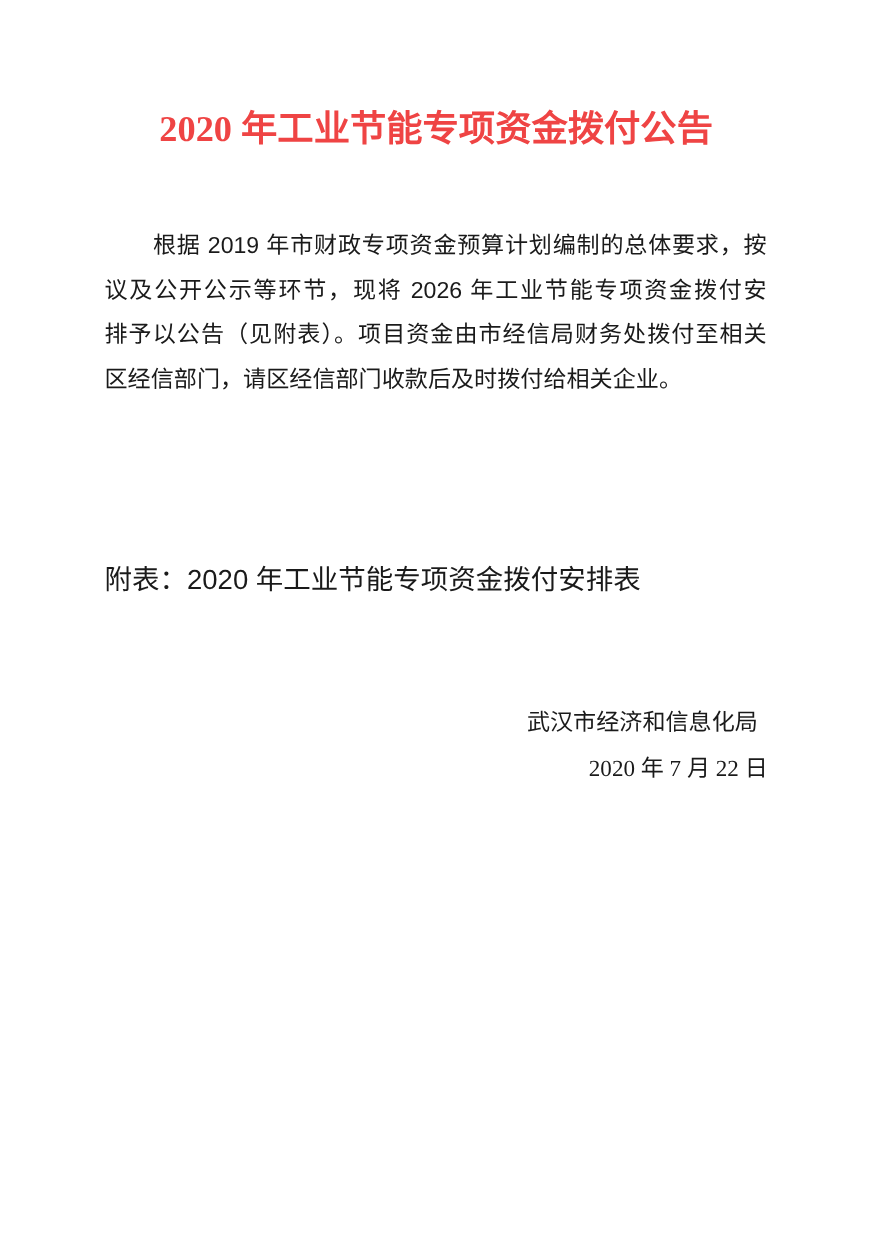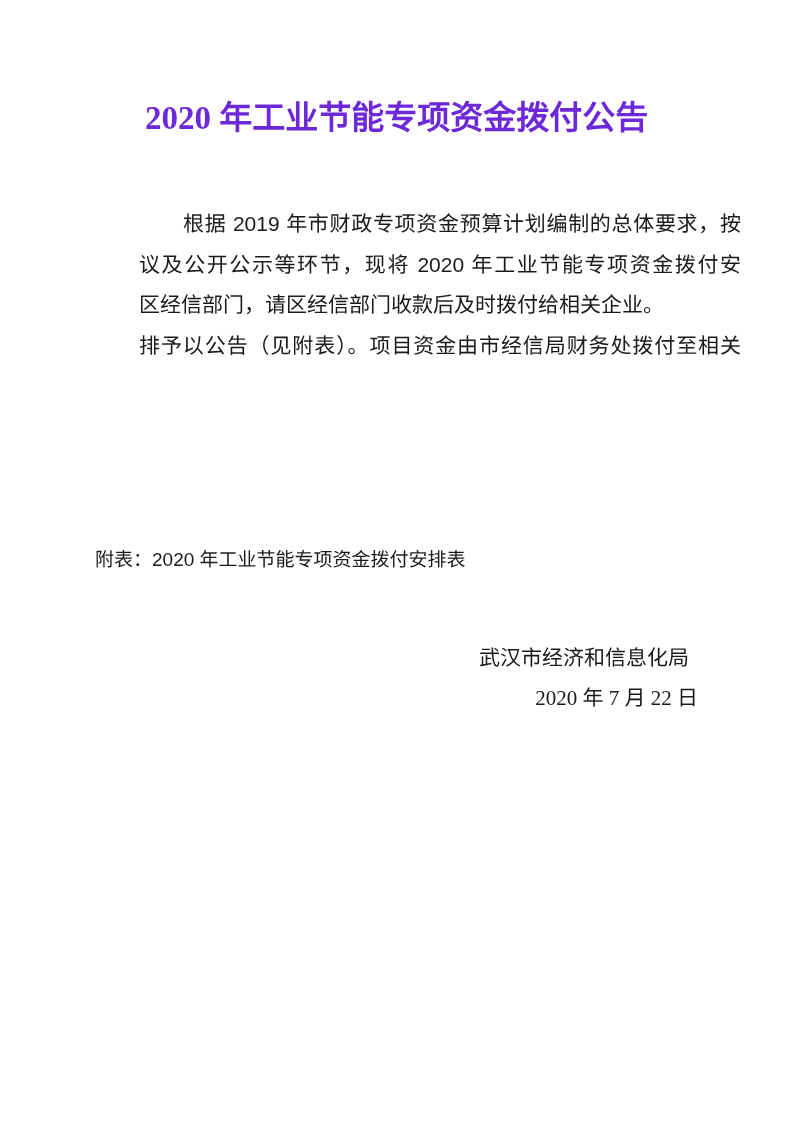--- a/index.html
+++ b/index.html
@@ -22,55 +22,53 @@
     position: absolute;
     top: 97px;
     left: 0;
     width: 100%;
     margin: 0;
     text-align: center;
     font-family: "Liberation Serif", "DejaVu Serif", serif;
     font-weight: bold;
     font-size: 33px;
     line-height: 42px;
-    color: #6d28d9;
+    color: #ef4444;
   }
   .body-paragraph {
     position: absolute;
     top: 204px;
     left: 95px;
     width: 602px;
     font-size: 21px;
     line-height: 40.5px;
     color: #1a1a1a;
-    margin-left: 44px;
   }
   .para-line {
     height: 40.5px;
     white-space: normal;
   }
   .para-line.justify {
     text-align: justify;
     text-align-last: justify;
   }
   .para-line.first-line {
     padding-left: 44px;
   }
   .para-line.last-line {
     text-align: left;
   }
   .attachment-note {
     position: absolute;
     top: 511px;
     left: 95px;
     width: 602px;
-    font-size: 19px;
+    font-size: 25px;
     line-height: 33px;
     color: #1a1a1a;
-    margin-top: 32px;
   }
   .signature-block {
     position: absolute;
     top: 638px;
     right: 95px;
     text-align: right;
     font-size: 21px;
     line-height: 40px;
     color: #1a1a1a;
     margin-left: 44px;
@@ -85,23 +83,23 @@
 </style>
 </head>
 <body>
 
 <div class="page">
 
   <h1 class="doc-title">2020 年工业节能专项资金拨付公告</h1>
 
   <div class="body-paragraph">
     <div class="para-line justify first-line">根据 2019 年市财政专项资金预算计划编制的总体要求，按</div>
-    <div class="para-line justify">议及公开公示等环节，现将 2020 年工业节能专项资金拨付安</div>
+    <div class="para-line justify">议及公开公示等环节，现将 2026 年工业节能专项资金拨付安</div>
+    <div class="para-line justify">排予以公告（见附表）。项目资金由市经信局财务处拨付至相关</div>
     <div class="para-line last-line">区经信部门，请区经信部门收款后及时拨付给相关企业。</div>
-    <div class="para-line justify">排予以公告（见附表）。项目资金由市经信局财务处拨付至相关</div>
   </div>
 
   <div class="attachment-note">附表：2020 年工业节能专项资金拨付安排表</div>
 
   <div class="signature-block">
     <div class="signature-organization">武汉市经济和信息化局</div>
     <div class="signature-date">2020 年 7 月 22 日</div>
   </div>
 
 </div>

